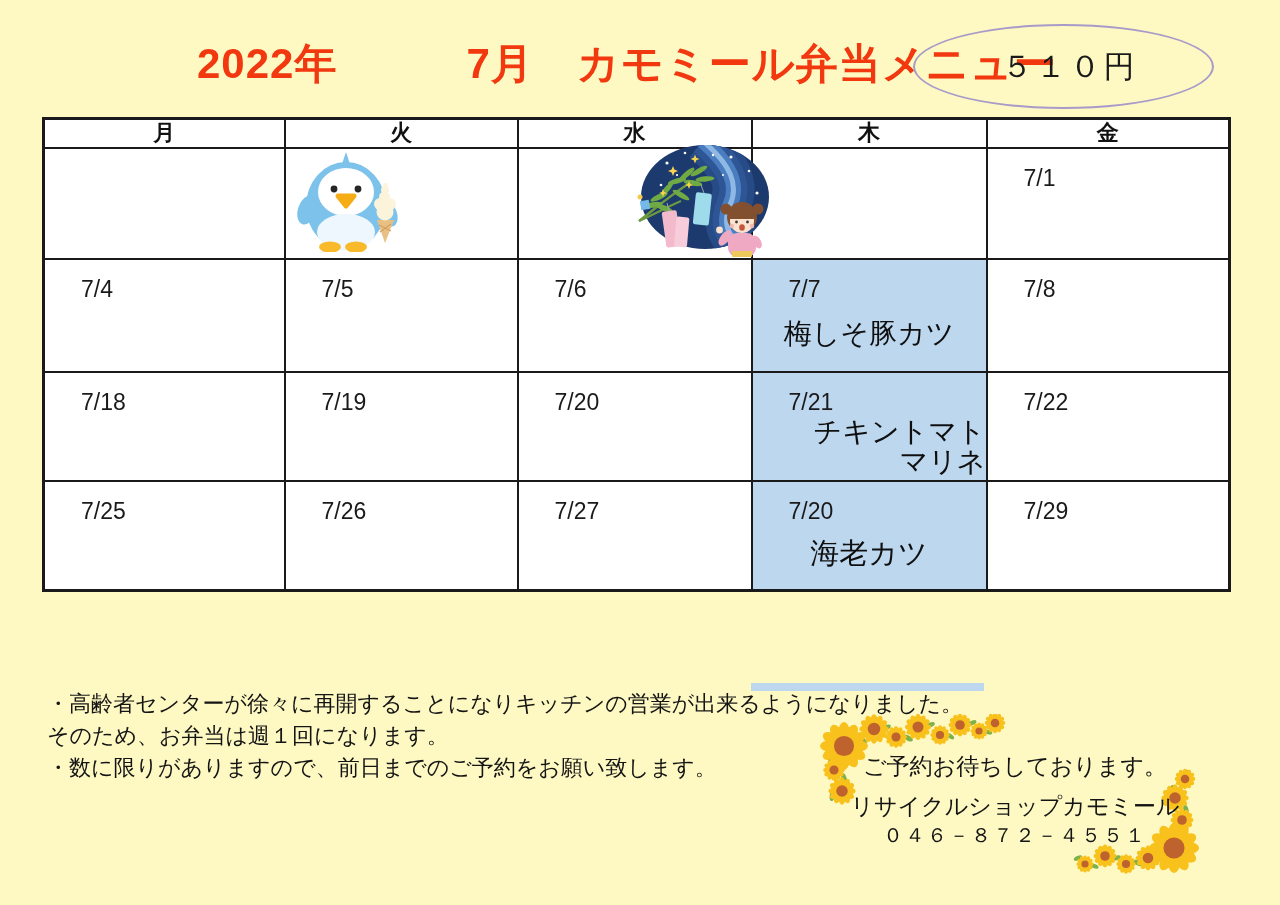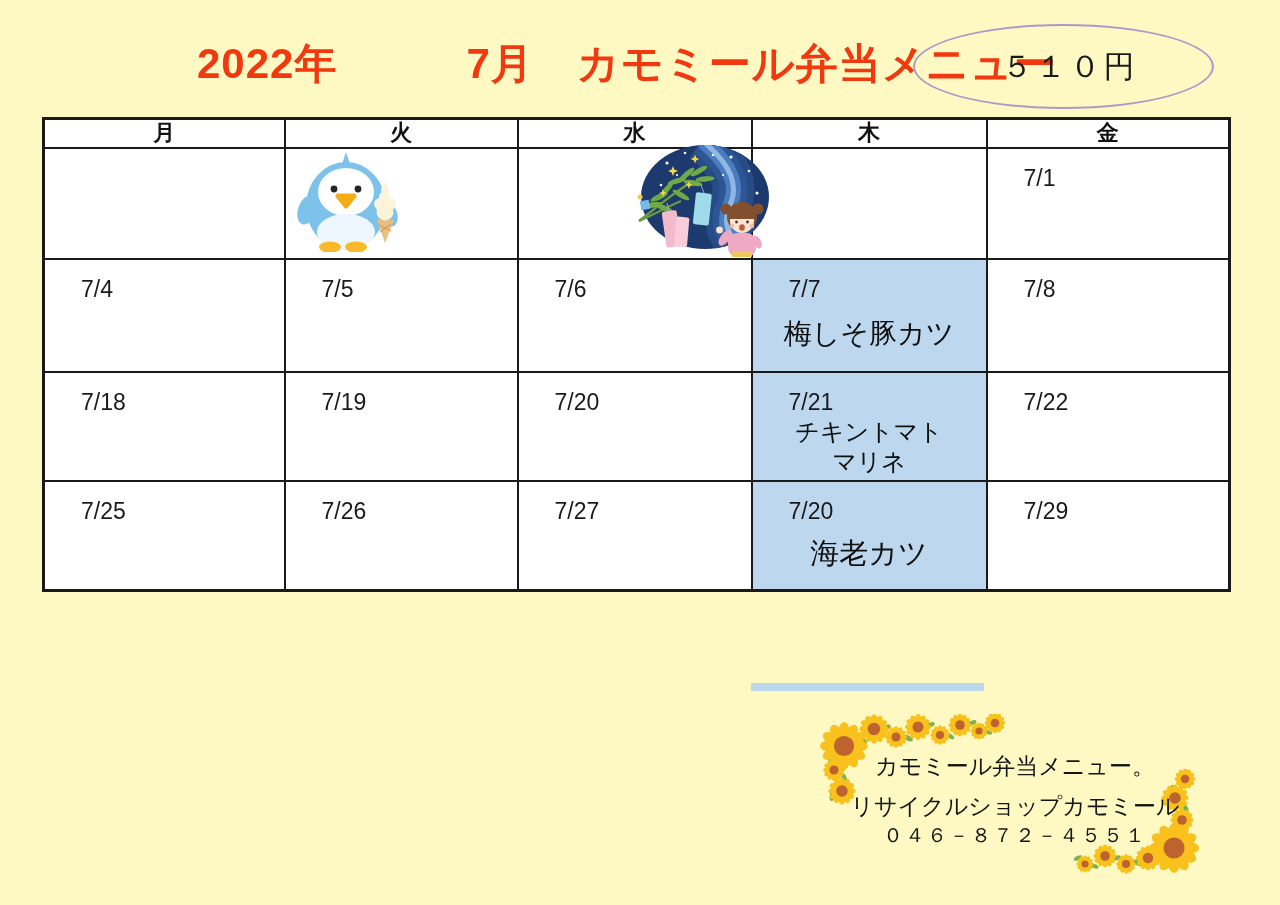--- a/index.html
+++ b/index.html
@@ -36,21 +36,21 @@
   tr.w4 td{height:107px;}
   td .date{
     position:absolute;top:16px;left:36px;font-size:23px;color:#1a1a1a;
   }
   td.thu{background:#bdd7ee;}
   .menu{
     position:absolute;left:0;width:100%;text-align:center;color:#0f0f0f;
   }
   .menu.m1{top:55px;font-size:28px;}
   .menu.m2{top:56px;font-size:25px;}
-  .menu.m3{top:44px;font-size:24px;line-height:30px;}
+  .menu.m3{top:44px;font-size:28px;line-height:30px;text-align:right;}
   .menu.m4{top:52px;font-size:29px;}
   .thu-overhang{
     position:absolute;left:751px;top:683px;width:233px;height:8px;background:#bdd7ee;
   }
   
   .penguin-img{position:absolute;left:297px;top:146px;z-index:3;}
   .tanabata-img{position:absolute;left:633px;top:141px;z-index:3;}
   .sf-top{position:absolute;left:820px;top:714px;z-index:2;}
   .sf-bottom{position:absolute;left:1068px;top:768px;z-index:2;}
   
@@ -263,20 +263,25 @@
     <rect x="95" y="92" width="28" height="24" rx="9" fill="#f0a9c2"></rect>
     <ellipse cx="0" cy="0" rx="4" ry="7" fill="#f0a9c2" transform="translate(124,101) rotate(-30)"></ellipse>
     <circle cx="103.5" cy="81" r="1.4" fill="#3a3a3a"></circle>
     <circle cx="114.5" cy="81" r="1.4" fill="#3a3a3a"></circle>
     <ellipse cx="109" cy="86.5" rx="2.8" ry="3.2" fill="#c2573f"></ellipse>
     <circle cx="99" cy="85" r="2.2" fill="#f7b8b0"></circle>
     <circle cx="119" cy="85" r="2.2" fill="#f7b8b0"></circle>
     <rect x="99" y="110" width="20" height="6" rx="1" fill="#edc95b"></rect>
   </svg>
 
+  <div class="notes">
+    <div>・高齢者センターが徐々に再開することになりキッチンの営業が出来るようになりました。</div>
+    <div>そのため、お弁当は週１回になります。</div>
+    <div>・数に限りがありますので、前日までのご予約をお願い致します。</div>
+  </div>
 
   <svg class="sf-top" width="186" height="92" viewBox="0 0 186 92">
     <use href="#lf" transform="translate(42,26) rotate(40)"></use>
     <use href="#lf" transform="translate(66,14) rotate(-30) scale(0.9)"></use>
     <use href="#lf" transform="translate(88,24) rotate(30) scale(0.9)"></use>
     <use href="#lf" transform="translate(110,11) rotate(-20) scale(0.85)"></use>
     <use href="#lf" transform="translate(130,22) rotate(35) scale(0.8)"></use>
     <use href="#lf" transform="translate(152,9) rotate(-25) scale(0.8)"></use>
     <use href="#lf" transform="translate(168,18) rotate(20) scale(0.75)"></use>
     <use href="#lf" transform="translate(11,46) rotate(80)"></use>
@@ -307,18 +312,18 @@
     <use href="#sf" transform="translate(114,52) scale(1.0)"></use>
     <use href="#sf" transform="translate(107,30) scale(1.2)"></use>
     <use href="#sf" transform="translate(117,11) scale(0.9)"></use>
     <use href="#sf" transform="translate(80,90) scale(1.1)"></use>
     <use href="#sf" transform="translate(58,96) scale(0.85)"></use>
     <use href="#sf" transform="translate(37,88) scale(1.0)"></use>
     <use href="#sf" transform="translate(17,96) scale(0.75)"></use>
   </svg>
 
   <div class="contact">
-    <div class="greet">カモミール弁当メニュー。</div>
+    <div class="greet">ご予約お待ちしております。</div>
     <div class="shop">リサイクルショップカモミール</div>
     <div class="phone">０４６－８７２－４５５１</div>
   </div>
 
 </div>
 
 </body></html>

